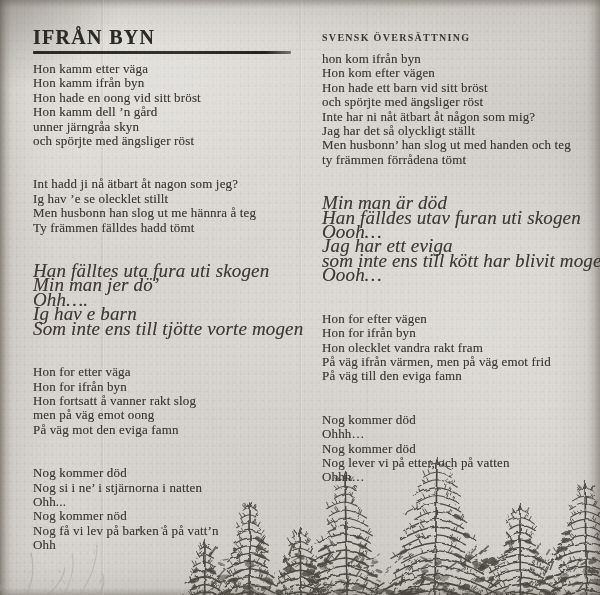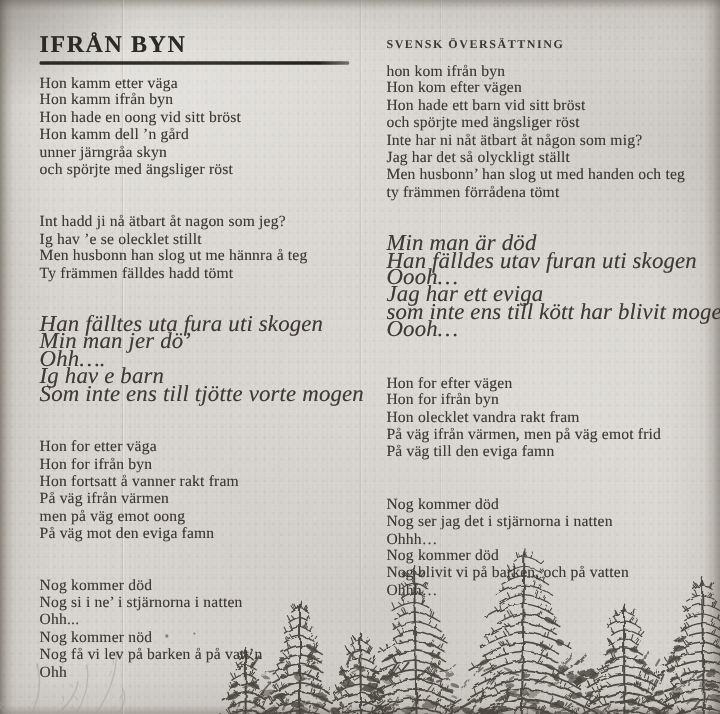--- a/index.html
+++ b/index.html
@@ -1144,22 +1144,21 @@
       <div class="stanza italic">
         <div class="line">Han fälltes uta fura uti skogen</div>
         <div class="line">Min man jer dö’</div>
         <div class="line">Ohh….</div>
         <div class="line">Ig hav e barn</div>
         <div class="line">Som inte ens till tjötte vorte mogen</div>
       </div>
       <div class="stanza">
         <div class="line">Hon for etter väga</div>
         <div class="line">Hon for ifrån byn</div>
-        <div class="line">Hon fortsatt å vanner rakt fram</div>
-        <div class="line">På väg ifrån värmen</div>
+        <div class="line">Hon fortsatt å vanner rakt slog</div>
         <div class="line">men på väg emot oong</div>
         <div class="line">På väg mot den eviga famn</div>
       </div>
       <div class="stanza">
         <div class="line">Nog kommer död</div>
         <div class="line">Nog si i ne’ i stjärnorna i natten</div>
         <div class="line">Ohh...</div>
         <div class="line">Nog kommer nöd</div>
         <div class="line">Nog få vi lev på barken å på vatt’n</div>
         <div class="line">Ohh</div>
@@ -1190,20 +1189,19 @@
       </div>
       <div class="stanza">
         <div class="line">Hon for efter vägen</div>
         <div class="line">Hon for ifrån byn</div>
         <div class="line">Hon olecklet vandra rakt fram</div>
         <div class="line">På väg ifrån värmen, men på väg emot frid</div>
         <div class="line">På väg till den eviga famn</div>
       </div>
       <div class="stanza">
         <div class="line">Nog kommer död</div>
-        <div class="line">Nog ser jag det i stjärnorna i natten</div>
         <div class="line">Ohhh…</div>
         <div class="line">Nog kommer död</div>
-        <div class="line">Nog blivit vi på barken, och på vatten</div>
+        <div class="line">Nog lever vi på etter, och på vatten</div>
         <div class="line">Ohhh…</div>
       </div>
     </div>
 </div>
 
 </body></html>

